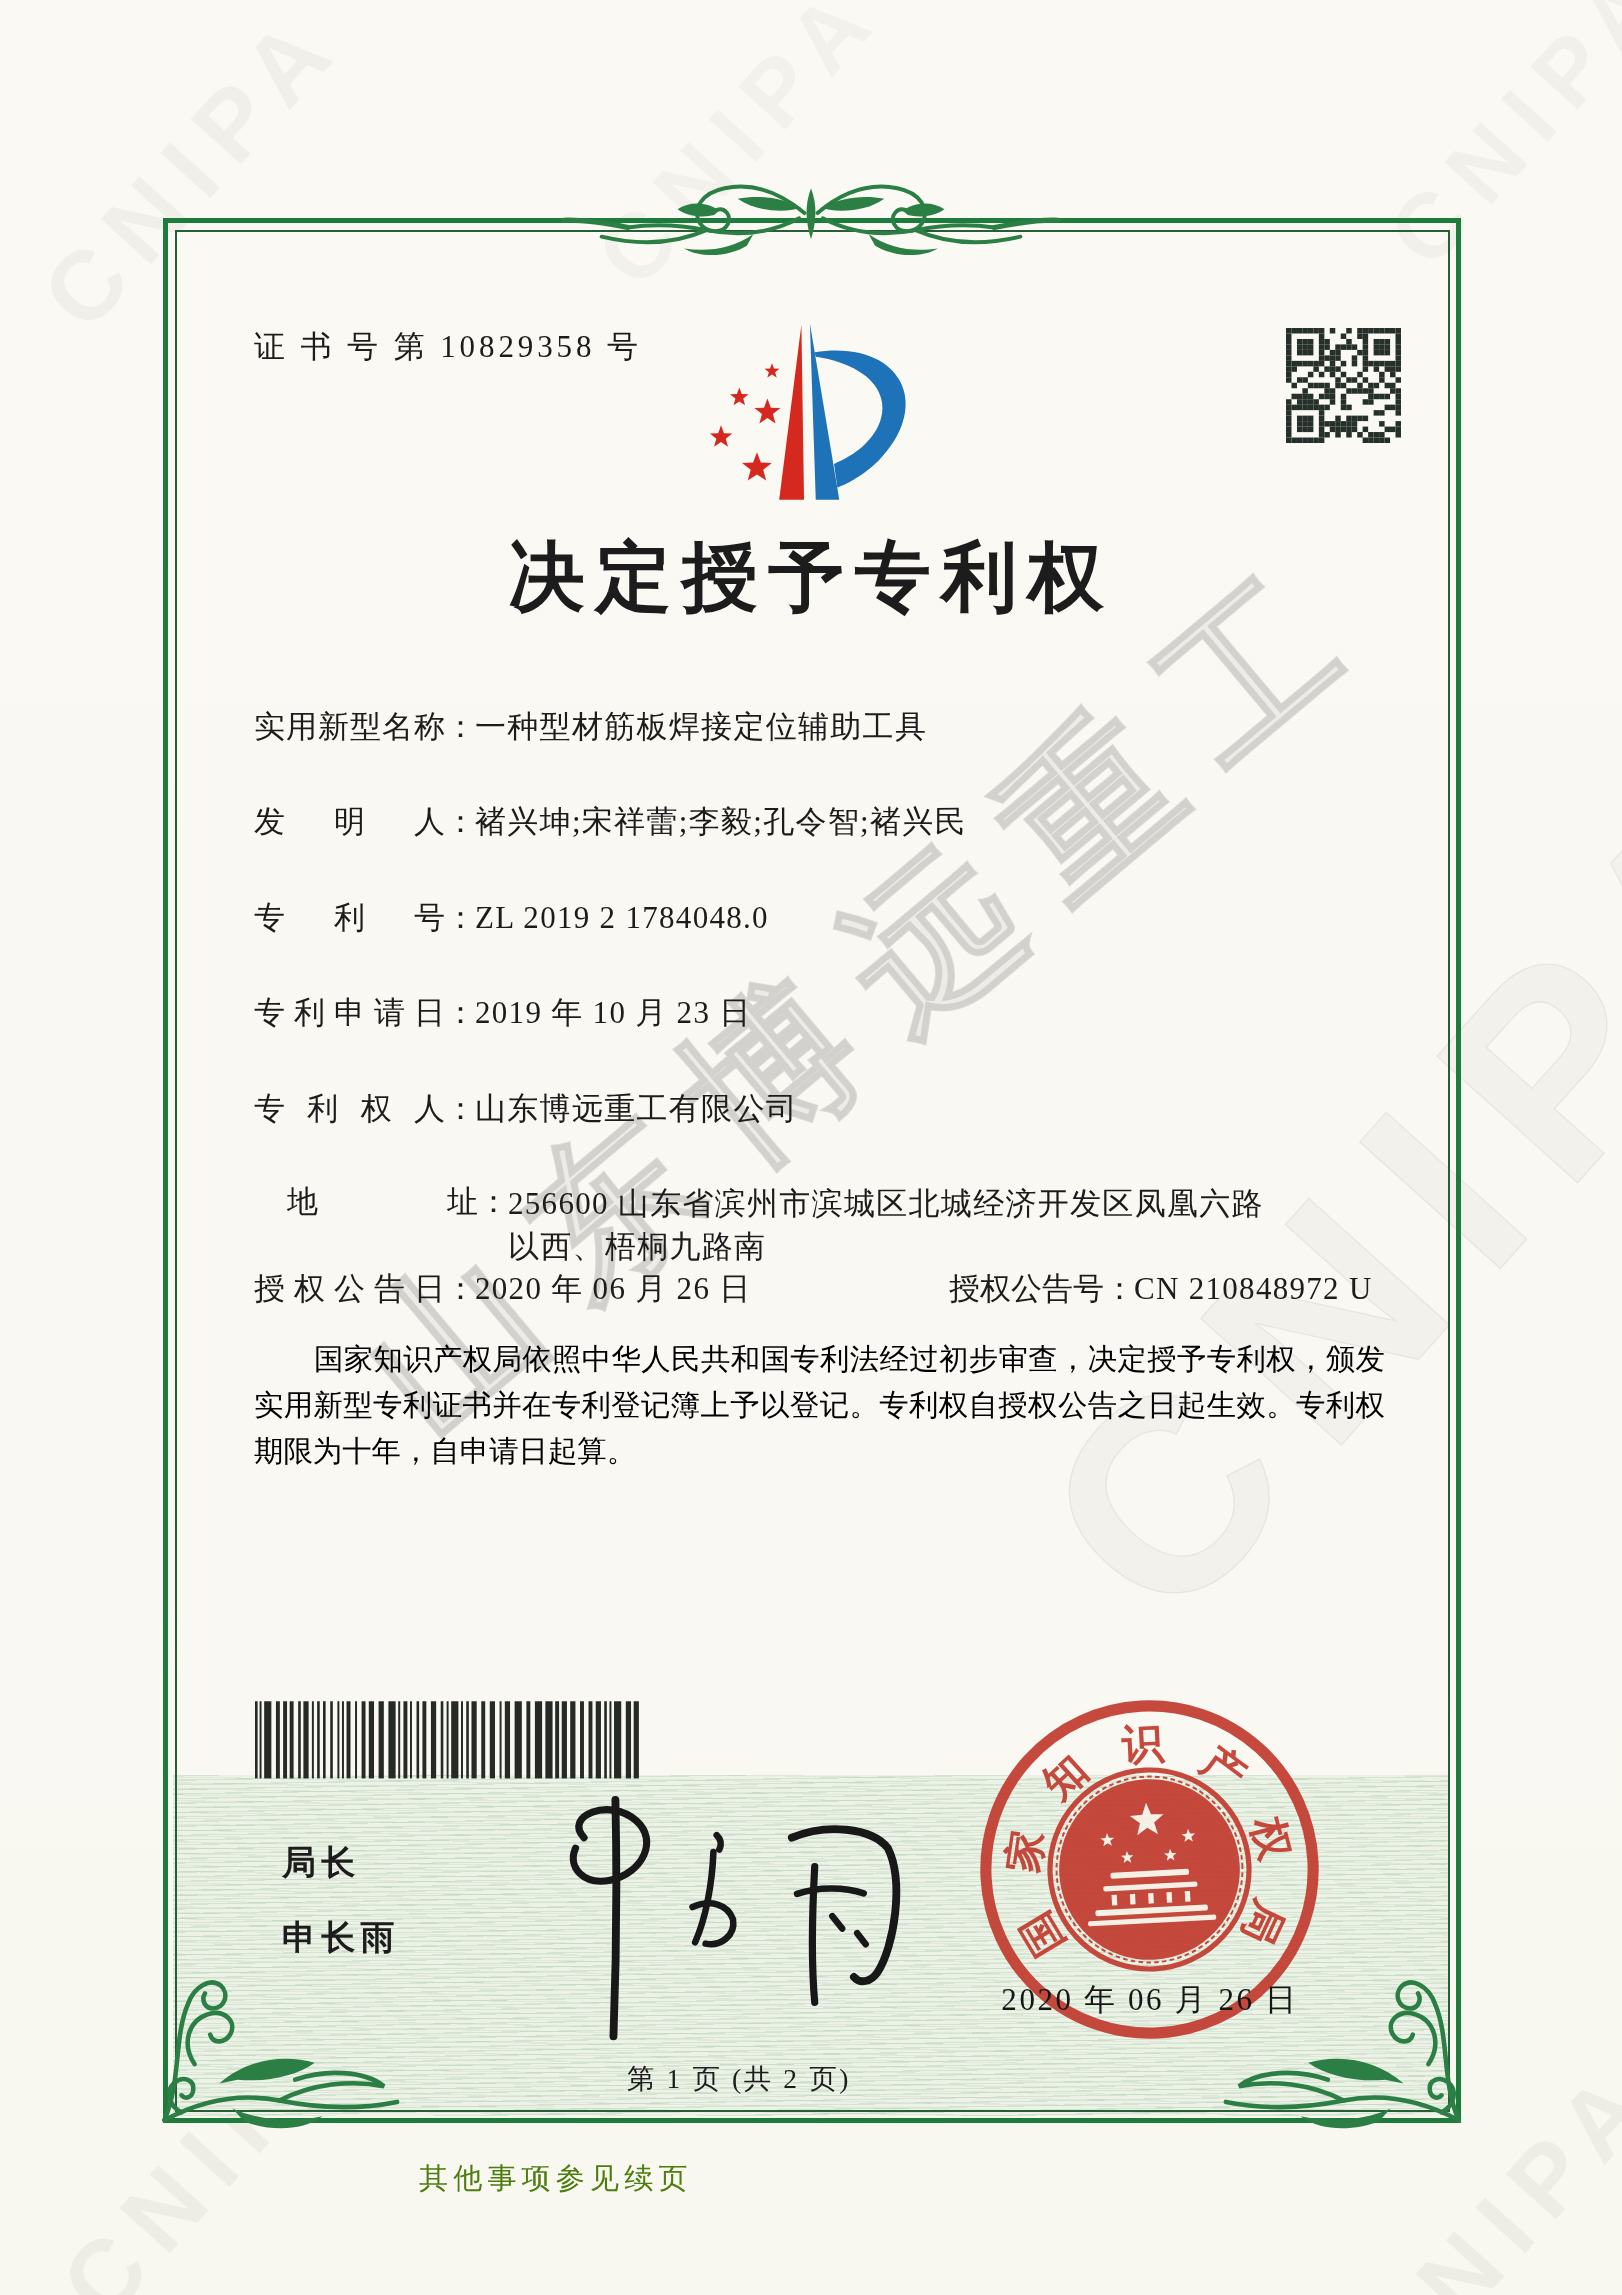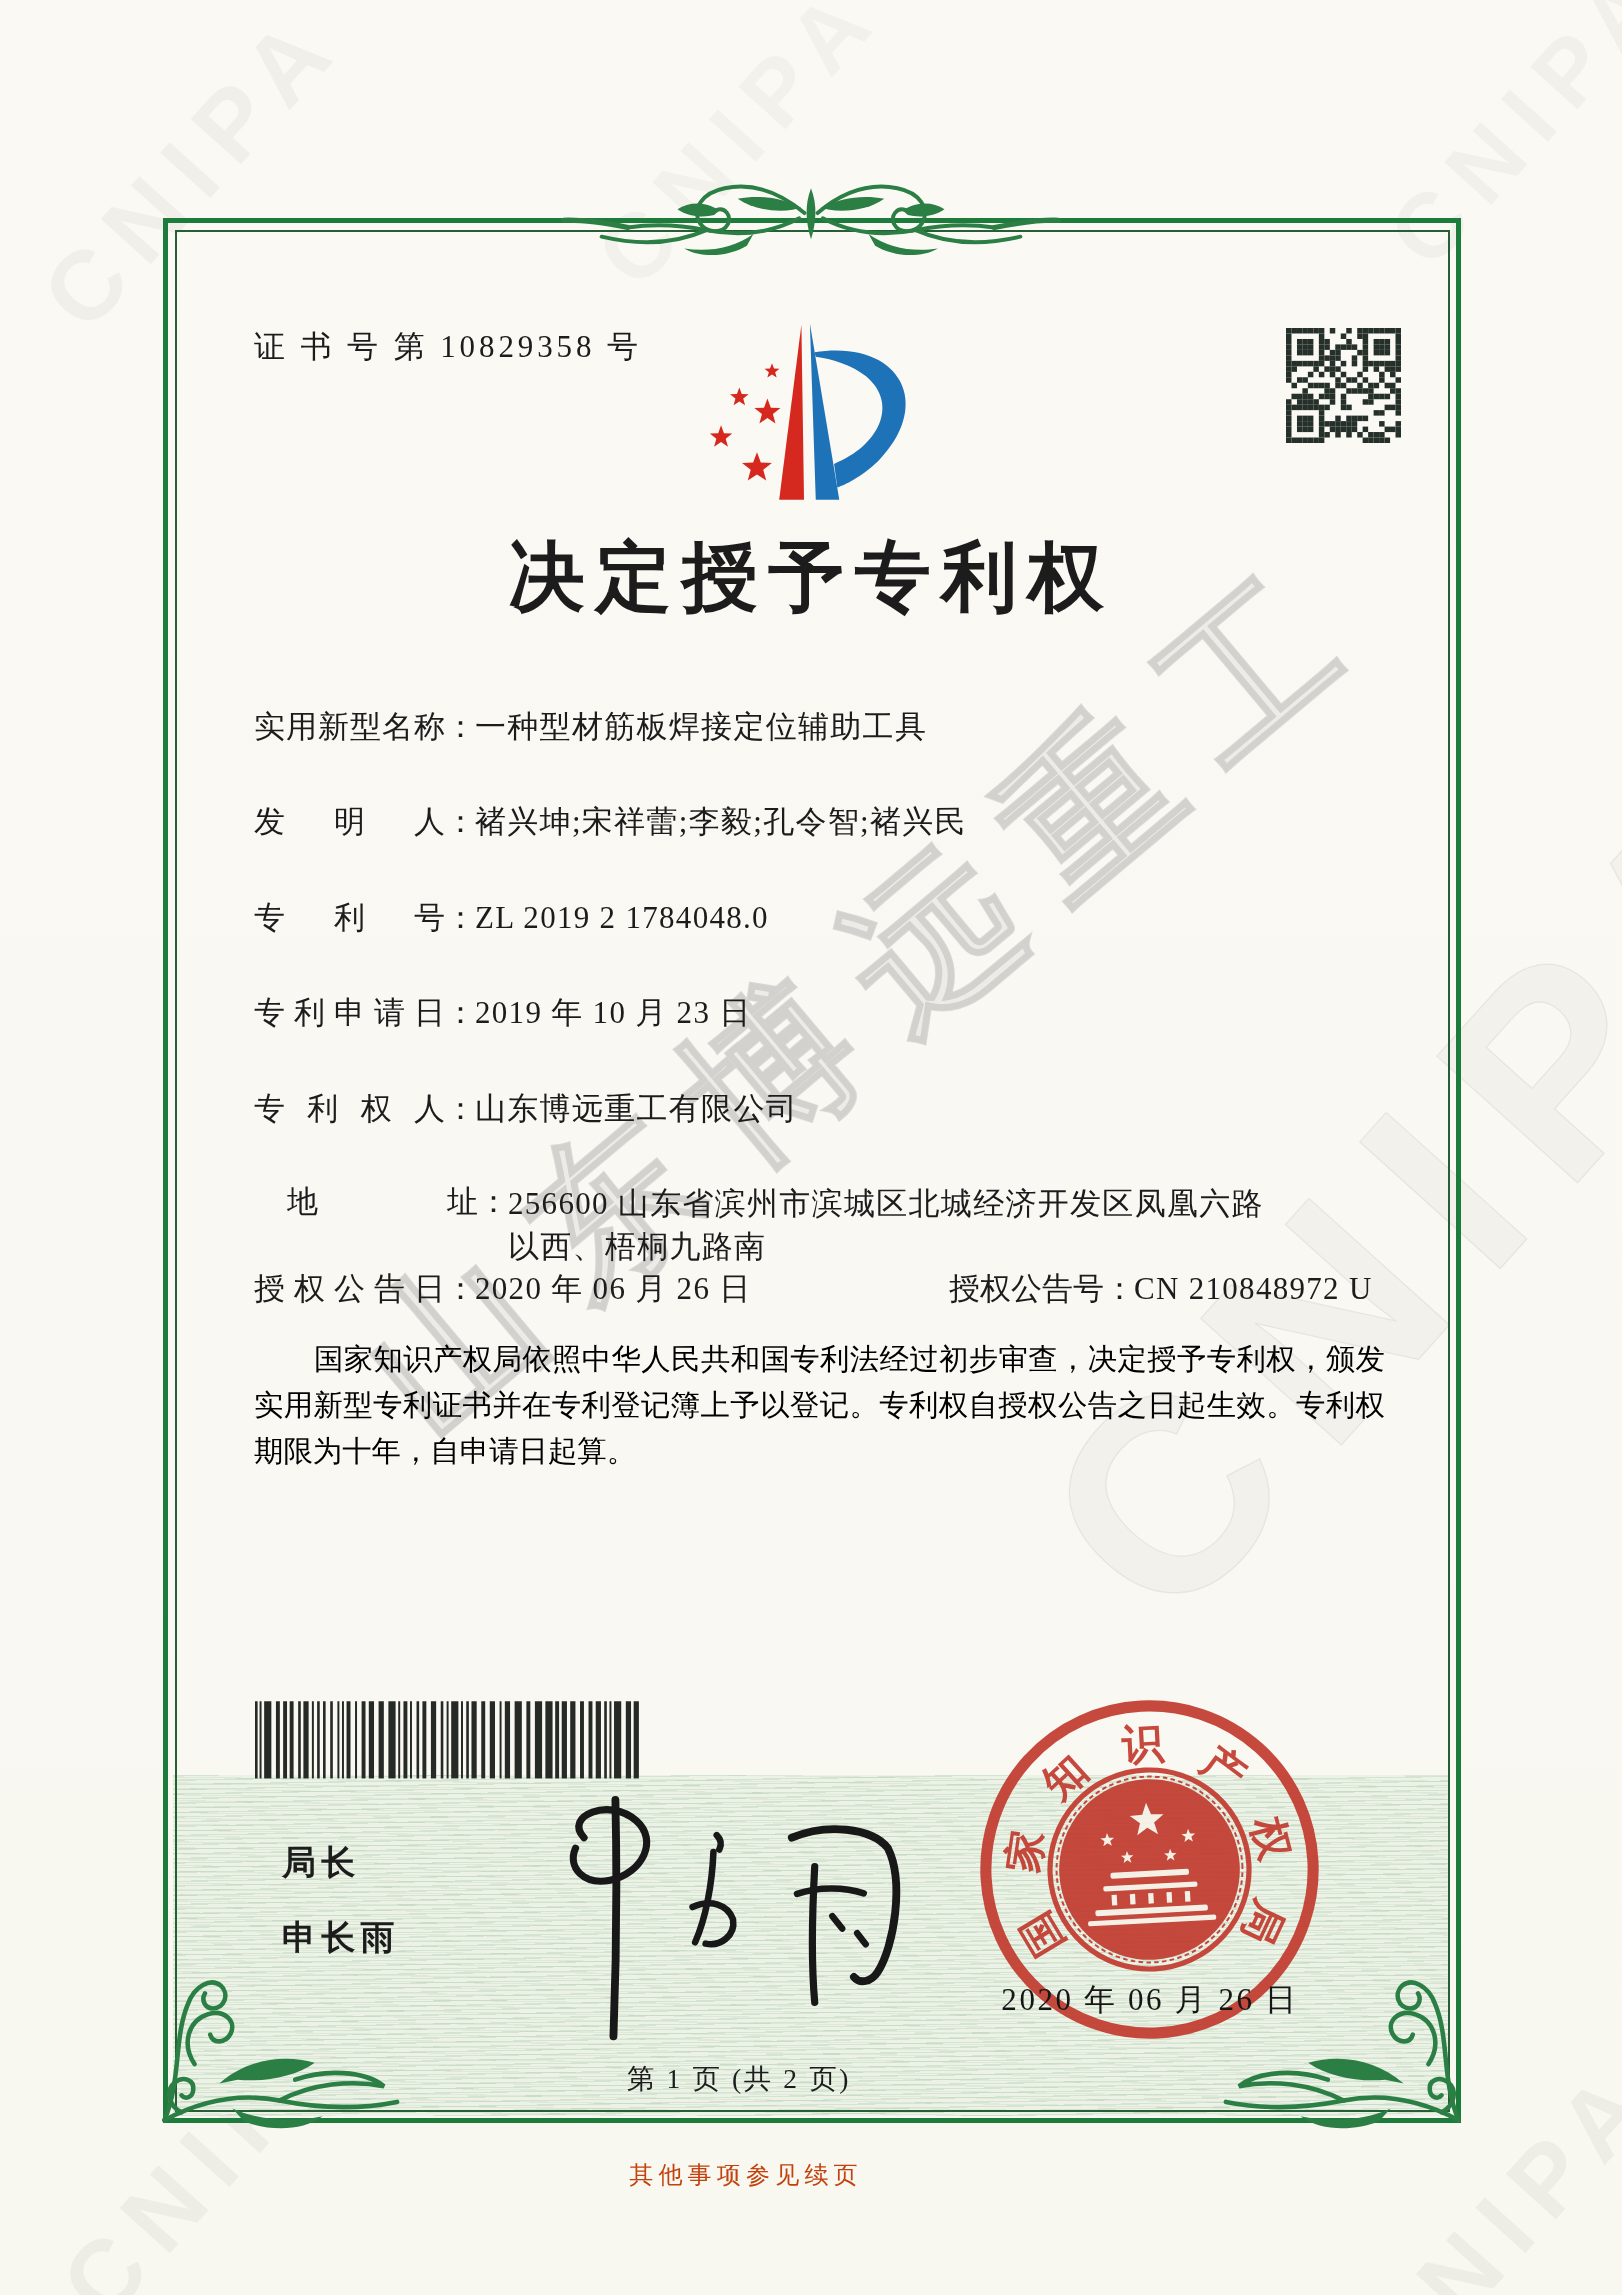--- a/index.html
+++ b/index.html
@@ -79,21 +79,21 @@
 
   
   .seal{left:978px;top:1698px;width:343px;height:343px;transform:rotate(-3deg);}
   .seal-date{
     left:967px;top:1979px;width:366px;text-align:center;
     font-size:31px;letter-spacing:2.6px;color:#161616;white-space:nowrap;
   }
 
   
   .page-info{left:412px;top:2061px;width:654px;text-align:center;font-size:27.5px;letter-spacing:2.6px;}
-  .footer-note{left:419px;top:2159px;width:654px;text-align:center;font-size:24px;letter-spacing:5.2px;color:#c2410c;}
+  .footer-note{left:419px;top:2159px;width:654px;text-align:left;font-size:29px;letter-spacing:5.2px;color:#4d7c0f;}
 
   .qr{left:1286px;top:328px;}
   .logo{left:703px;top:313px;}
 </style>
 </head>
 <body>
 
 <div class="ghost" style="left:19.6px;top:275px;font-size:98px;">CNIPA</div>
 <div class="ghost" style="left:576px;top:236px;font-size:92px;color:rgba(150,158,150,0.08);">CNIPA</div>
 <div class="ghost" style="left:1368px;top:216px;font-size:92px;color:rgba(150,158,150,0.09);">CNIPA</div>

